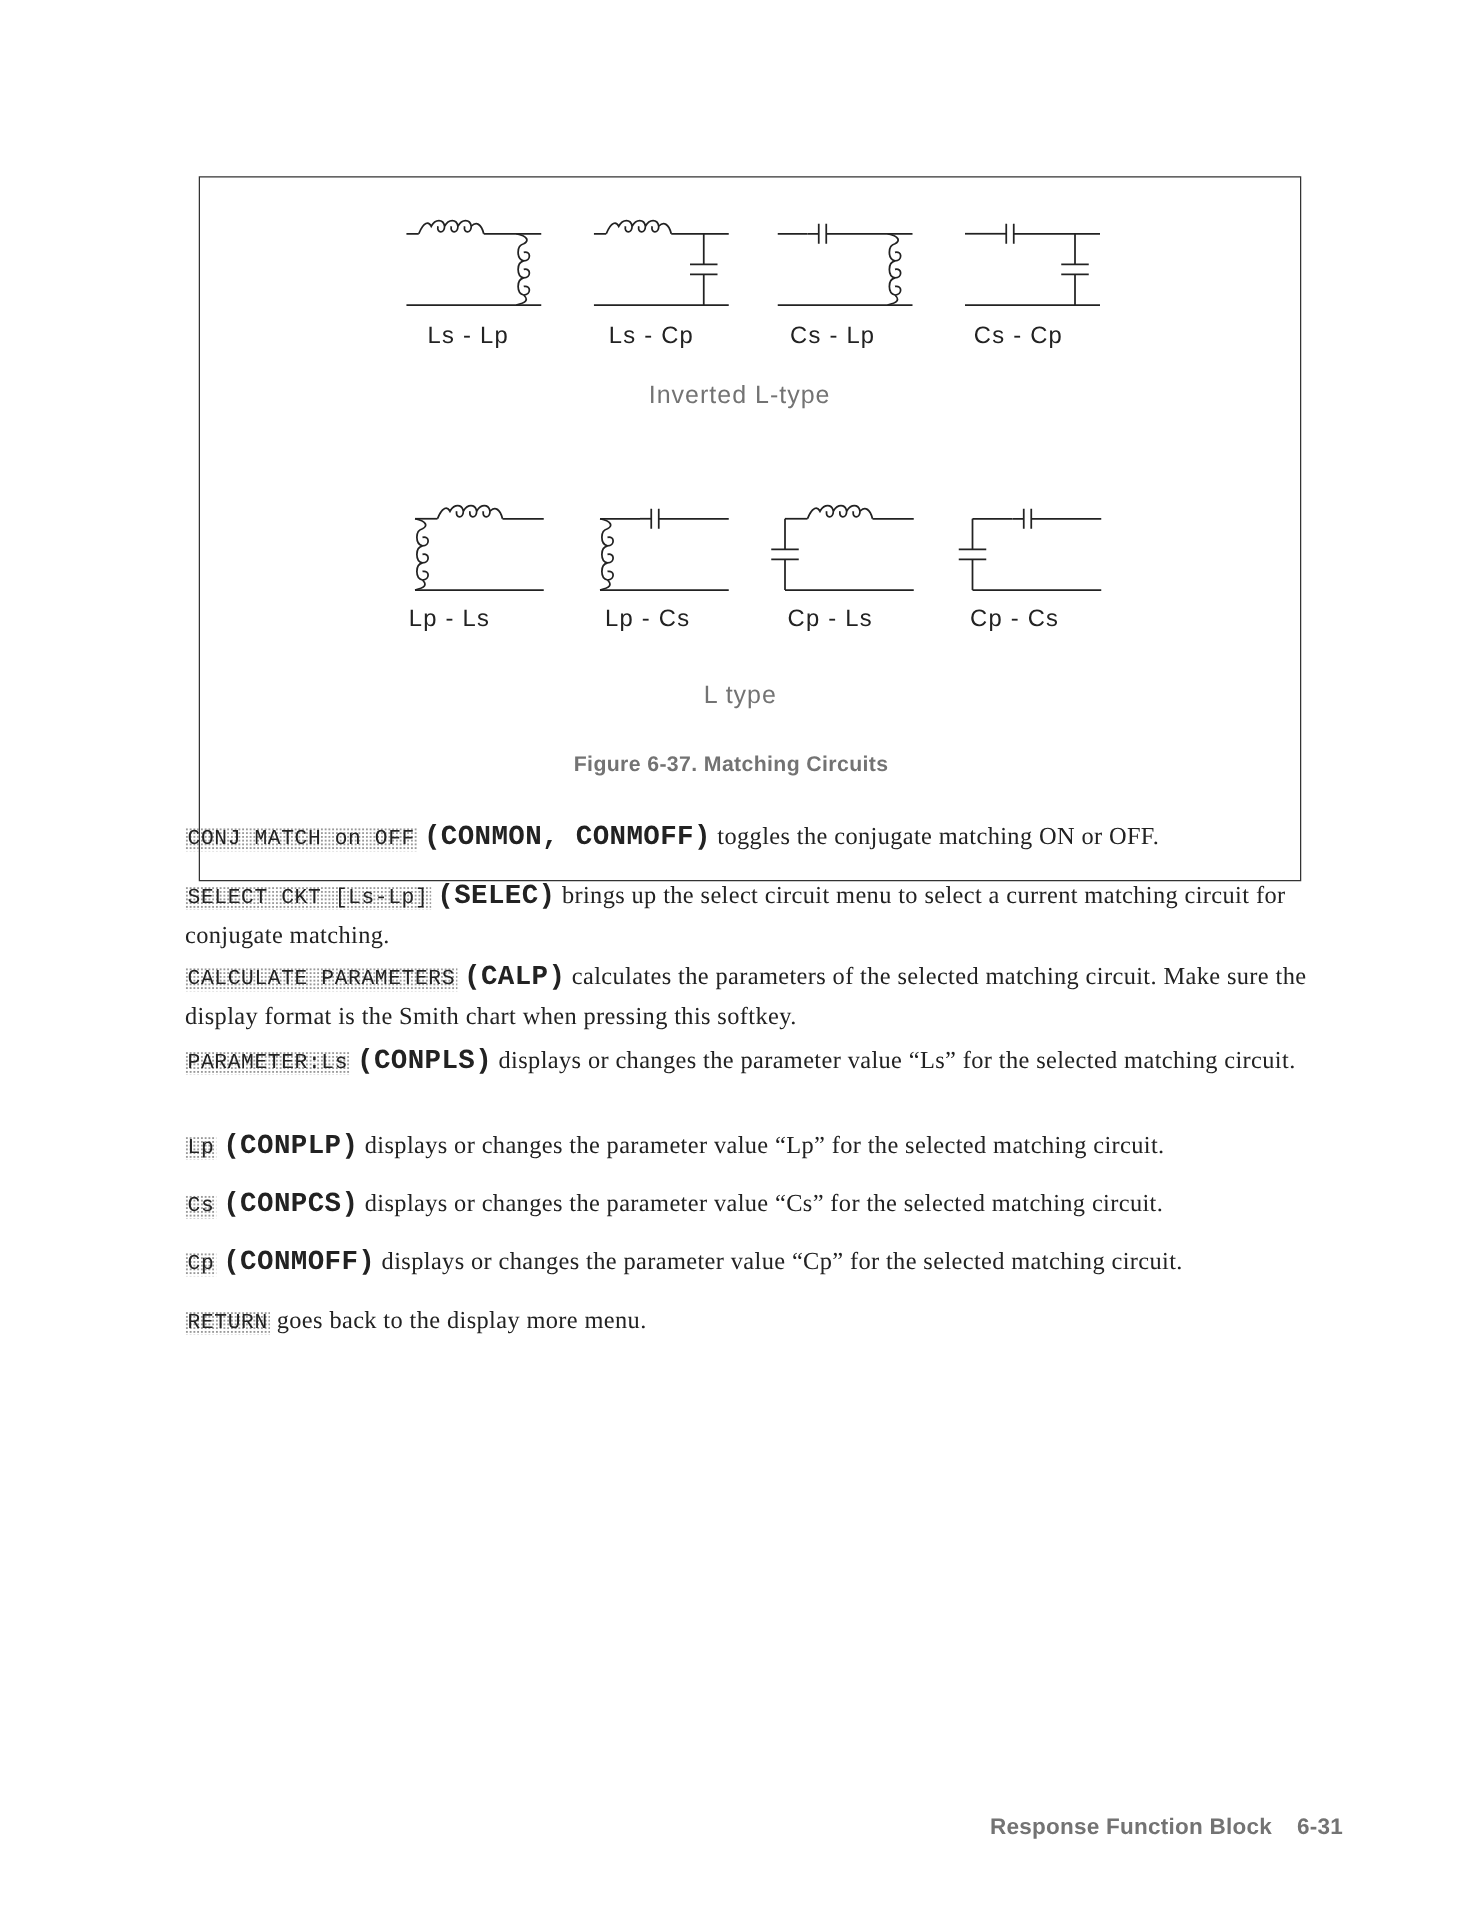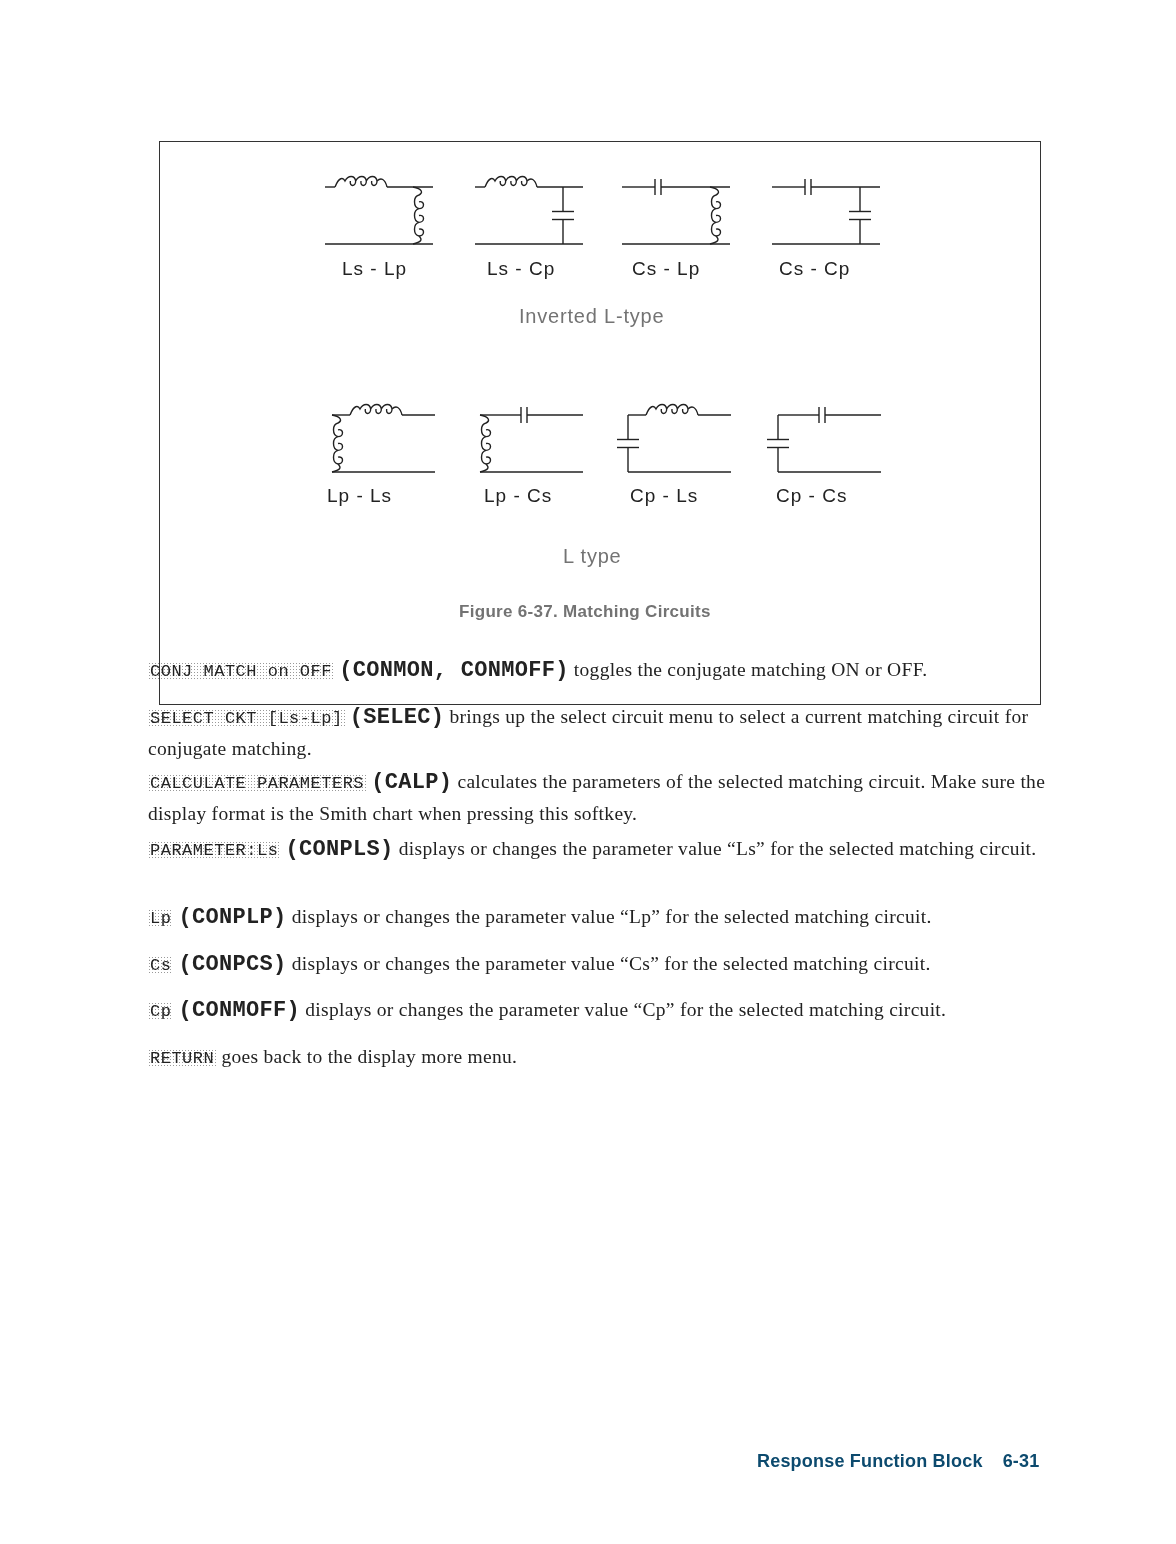--- a/index.html
+++ b/index.html
@@ -27,22 +27,22 @@
       position: absolute; left: 148px; width: 900px; font-family: "Liberation Serif", serif;
       font-size: 19.5px; line-height: 30px; color: #222; letter-spacing: 0.3px;
     }
     .key {
       font-family: "Liberation Mono", monospace; font-size: 17px; letter-spacing: 0.5px;
       background-image: radial-gradient(#999 0.6px, transparent 0.7px);
       background-size: 3px 3px; padding: 0 2px; text-align: center;
     }
     .mn { font-family: "Liberation Mono", monospace; font-size: 22px; font-weight: bold; letter-spacing: 0.3px; margin-top: 48px; }
     .footer {
-      position: absolute; left: 757px; top: 1451px; font-family: "Liberation Sans", sans-serif;
-      font-weight: bold; font-size: 18px; color: #0c4a6e; letter-spacing: 0.2px; white-space: pre;
+      position: absolute; left: 792px; top: 1451px; font-family: "Liberation Sans", sans-serif;
+      font-weight: bold; font-size: 18px; color: #737373; letter-spacing: 0.2px; white-space: pre;
     }
     .footer .pg { margin-left: 20px; }
   </style>
 </head>
 <body>
 
 <div class="figure-box">
 
   <div class="circuit" style="left:165px; top:30px;">
       <svg viewBox="0 0 120 80">

